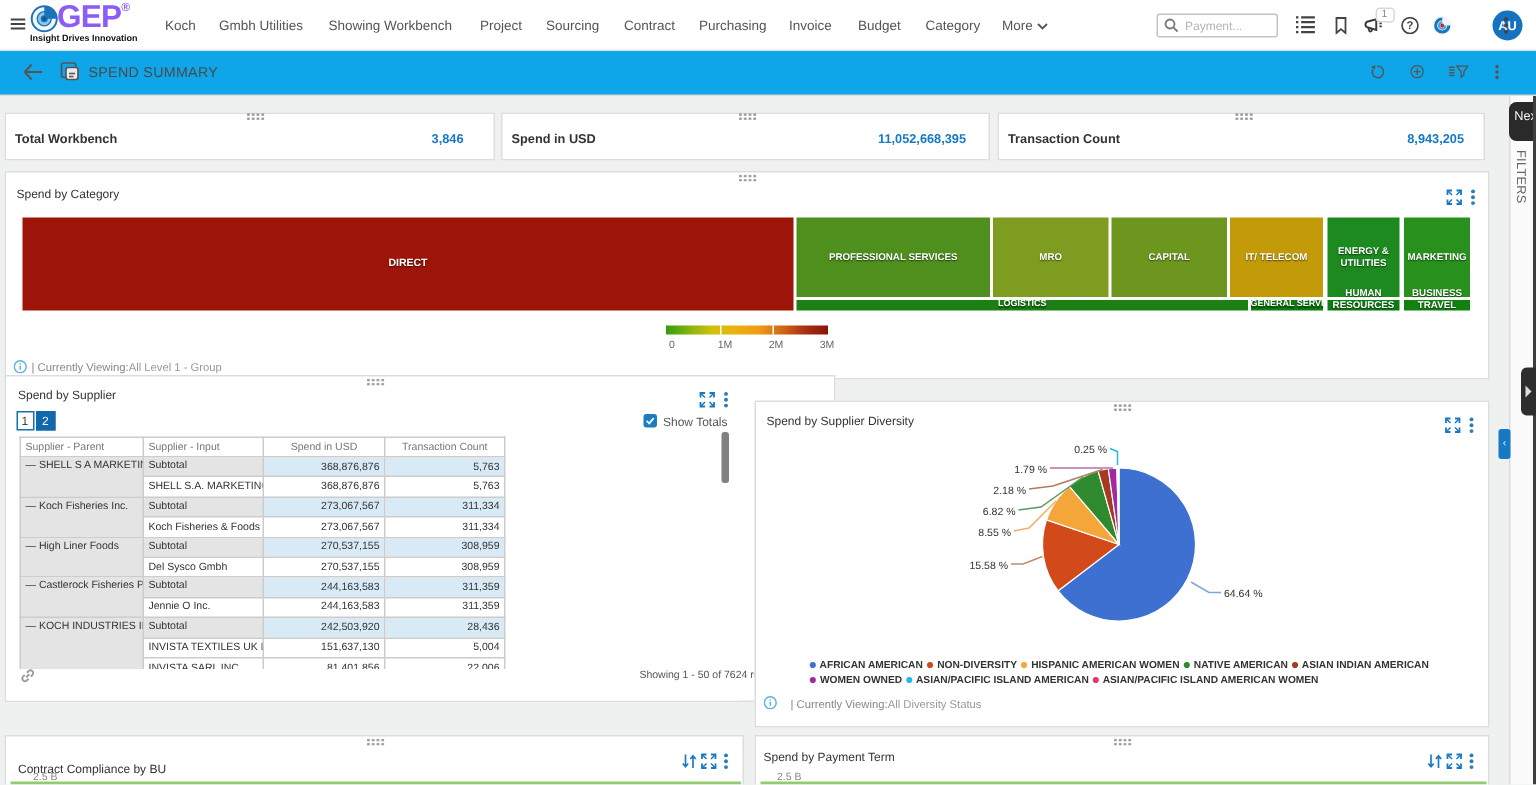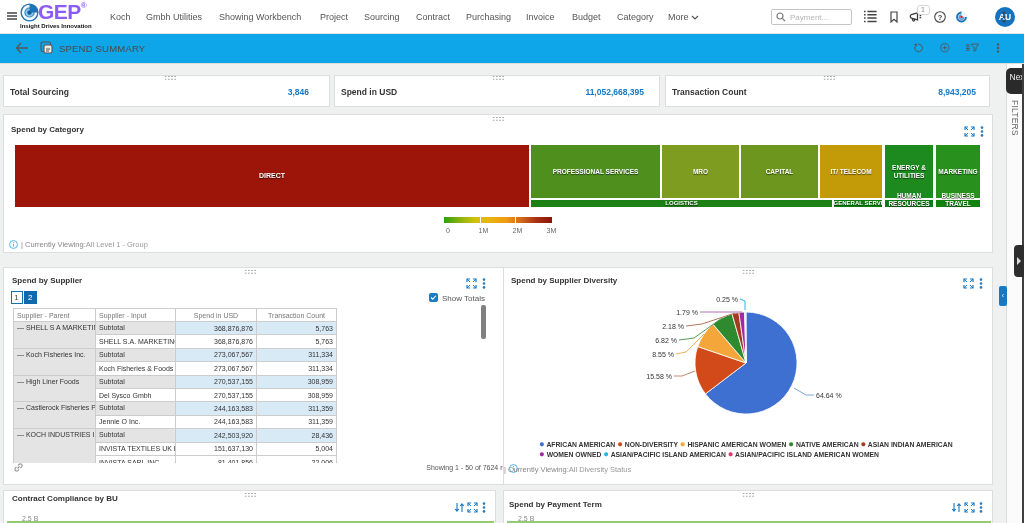--- a/index.html
+++ b/index.html
@@ -4,21 +4,21 @@
 <style>
 *{margin:0;padding:0;box-sizing:border-box;}
 html,body{width:1024px;height:523px;overflow:hidden;}
 body{font-family:"Liberation Sans",sans-serif;background:#eff0f0;position:relative;}
 #app{position:absolute;left:0;top:0;width:1024px;height:523px;overflow:hidden;}
 .abs{position:absolute;}
 #nav{position:absolute;left:0;top:0;width:1024px;height:34px;background:#fff;border-bottom:1px solid #e2e2e2;}
 .menu{position:absolute;top:12px;font-size:9px;color:#555;}
 #tbar{position:absolute;left:0;top:34px;width:1024px;height:30px;background:#0ea5e9;border-bottom:1px solid #dcdcdc;}
 .panel{position:absolute;background:#fff;border:1px solid #ddd;}
-.ptitle{position:absolute;font-size:8px;font-weight:bold;color:#333;}
+.ptitle{position:absolute;font-size:8px;font-weight:normal;color:#333;}
 .dots{position:absolute;width:13px;height:5px;
  background-image:radial-gradient(circle,#9a9a9a 0.8px,transparent 1px);
  background-size:3.2px 2.8px;}
 .kpival{position:absolute;font-size:8.5px;font-weight:bold;color:#1779c4;text-align:center;top:11px;}
 .kpilab{position:absolute;font-size:8.5px;font-weight:bold;color:#333;left:6px;top:11px;}
 .tm{position:absolute;color:#fff;font-weight:bold;font-size:6.5px;text-align:center;
  display:flex;align-items:center;justify-content:center;text-shadow:0 1px 1px rgba(0,0,0,.6);line-height:1.15;}
 .expand{position:absolute;width:11px;height:11px;}
 #stab{position:absolute;border-collapse:collapse;table-layout:fixed;font-size:7px;color:#333;}
 #stab td,#stab th{border:1px solid #ccc;padding:0 3px;height:13.4px;line-height:11px;overflow:hidden;white-space:nowrap;}
@@ -119,21 +119,21 @@
       </svg>
     <svg class="abs" style="left:996px;top:9px" width="4" height="10" viewBox="0 0 4 10">
         <circle cx="2" cy="1.4" r="1.2" fill="#555"></circle>
         <circle cx="2" cy="5" r="1.2" fill="#555"></circle>
         <circle cx="2" cy="8.6" r="1.2" fill="#555"></circle>
       </svg>
   </div>
 
   <div class="panel" style="left:3px;top:75px;width:327px;height:32px;">
     <div class="dots" style="left:160px;top:-1px;"></div>
-    <div class="kpilab">Total Sourcing</div>
+    <div class="kpilab">Total Workbench</div>
     <div class="kpival" style="right:20px;">3,846</div>
   </div>
   <div class="panel" style="left:334px;top:75px;width:326px;height:32px;">
     <div class="dots" style="left:157px;top:-1px;"></div>
     <div class="kpilab">Spend in USD</div>
     <div class="kpival" style="right:15px;">11,052,668,395</div>
   </div>
   <div class="panel" style="left:665px;top:75px;width:325px;height:32px;">
     <div class="dots" style="left:157px;top:-1px;"></div>
     <div class="kpilab">Transaction Count</div>
@@ -178,21 +178,21 @@
     <div class="abs" style="left:474.5px;top:112px;font-size:7px;color:#666;">1M</div>
     <div class="abs" style="left:508.5px;top:112px;font-size:7px;color:#666;">2M</div>
     <div class="abs" style="left:542.5px;top:112px;font-size:7px;color:#666;">3M</div>
     <svg class="abs" style="left:5px;top:124.5px" width="9" height="9" viewBox="0 0 10 10">
         <circle cx="5" cy="5" r="4.4" fill="none" stroke="#5bb2e4" stroke-width="1.1"></circle>
         <path d="M5 4.2v3M5 2.4v1" stroke="#5bb2e4" stroke-width="1.1"></path>
       </svg>
     <div class="info" style="left:17px;top:125px;">| Currently Viewing:<span style="color:#999">All Level 1 - Group</span></div>
   </div>
 
-  <div class="panel" style="left:3px;top:267px;width:554px;height:218px;">
+  <div class="panel" style="left:3px;top:250px;width:554px;height:218px;">
     <div class="dots" style="left:240px;top:1px;"></div>
     <div class="ptitle" style="left:8px;top:8px;">Spend by Supplier</div>
     <svg class="expand" style="left:462px;top:10px" width="11" height="11" viewBox="0 0 11 11">
         <g stroke="#1779c4" stroke-width="1.2" fill="none">
           <path d="M1 4V1h3M7 1h3v3M10 7v3H7M4 10H1V7"></path>
         </g>
         <g stroke="#1779c4" stroke-width="1">
           <path d="M1 1l3 3M10 1L7 4M10 10L7 7M1 10l3-3"></path>
         </g>
       </svg>
@@ -342,26 +342,26 @@
       <text x="194" y="47" text-anchor="end">1.79 %</text>
       <text x="234" y="34" text-anchor="end">0.25 %</text>
       </g>
     </svg>
     <div class="abs" style="left:35px;top:171px;font-size:6.8px;font-weight:bold;color:#333;white-space:nowrap;line-height:10px;"><span style="color:#3e70d2;font-size:9.5px;vertical-align:-0.5px;">●</span> AFRICAN AMERICAN <span style="color:#d2491a;font-size:9.5px;vertical-align:-0.5px;">●</span> NON-DIVERSITY <span style="color:#f5a63a;font-size:9.5px;vertical-align:-0.5px;">●</span> HISPANIC AMERICAN WOMEN <span style="color:#2f8a2f;font-size:9.5px;vertical-align:-0.5px;">●</span> NATIVE AMERICAN <span style="color:#a63a21;font-size:9.5px;vertical-align:-0.5px;">●</span> ASIAN INDIAN AMERICAN</div>
     <div class="abs" style="left:35px;top:181px;font-size:6.8px;font-weight:bold;color:#333;white-space:nowrap;line-height:10px;"><span style="color:#a12aa1;font-size:9.5px;vertical-align:-0.5px;">●</span> WOMEN OWNED <span style="color:#29b6e8;font-size:9.5px;vertical-align:-0.5px;">●</span> ASIAN/PACIFIC ISLAND AMERICAN <span style="color:#e8336d;font-size:9.5px;vertical-align:-0.5px;">●</span> ASIAN/PACIFIC ISLAND AMERICAN WOMEN</div>
     <svg class="abs" style="left:5px;top:196px" width="9" height="9" viewBox="0 0 10 10">
         <circle cx="5" cy="5" r="4.4" fill="none" stroke="#5bb2e4" stroke-width="1.1"></circle>
         <path d="M5 4.2v3M5 2.4v1" stroke="#5bb2e4" stroke-width="1.1"></path>
       </svg>
-    <div class="info" style="left:0;top:197px;text-align:right;">| Currently Viewing:<span style="color:#999">All Diversity Status</span></div>
+    <div class="info" style="left:23px;top:197px;text-align:right;">| Currently Viewing:<span style="color:#999">All Diversity Status</span></div>
   </div>
 
   <div class="panel" style="left:3px;top:490px;width:493px;height:140px;">
     <div class="dots" style="left:240px;top:1px;"></div>
-    <div class="ptitle" style="left:8px;top:3px;">Contract Compliance by BU</div>
+    <div class="ptitle" style="left:8px;top:17px;">Contract Compliance by BU</div>
     <svg class="abs" style="left:450px;top:11px" width="11" height="11" viewBox="0 0 11 11">
         <path d="M3 1v8M1.2 7L3 9.2 4.8 7" stroke="#1779c4" stroke-width="1.1" fill="none"></path>
         <path d="M8 10V2M6.2 4L8 1.8 9.8 4" stroke="#1779c4" stroke-width="1.1" fill="none"></path>
       </svg>
     <svg class="expand" style="left:463px;top:11px" width="11" height="11" viewBox="0 0 11 11">
         <g stroke="#1779c4" stroke-width="1.2" fill="none">
           <path d="M1 4V1h3M7 1h3v3M10 7v3H7M4 10H1V7"></path>
         </g>
         <g stroke="#1779c4" stroke-width="1">
           <path d="M1 1l3 3M10 1L7 4M10 10L7 7M1 10l3-3"></path>

